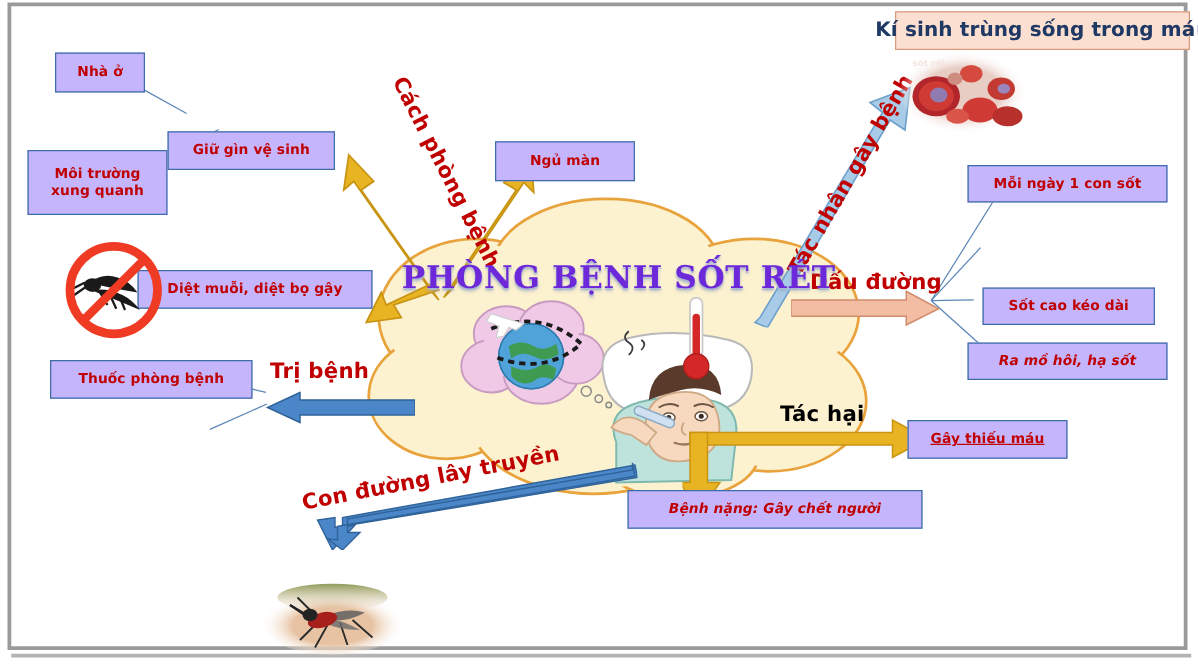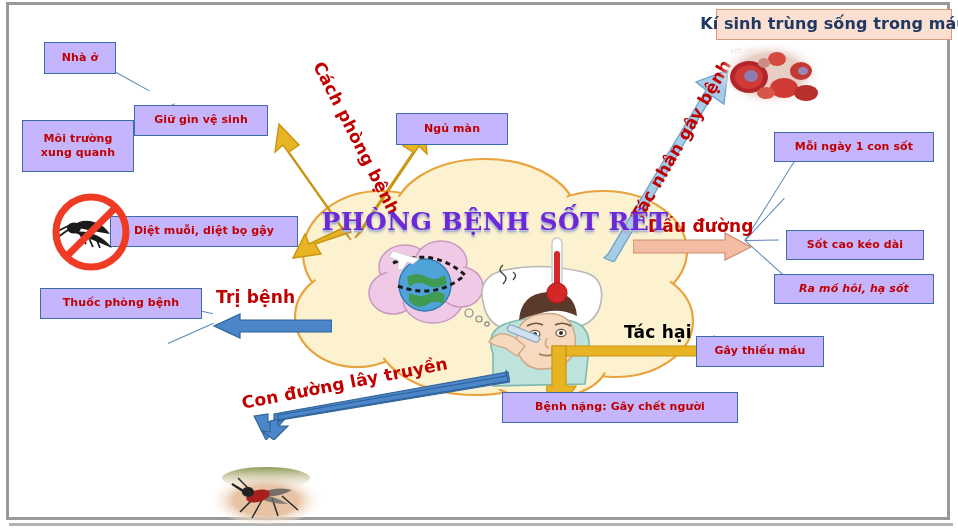--- a/index.html
+++ b/index.html
@@ -302,23 +302,23 @@
 
   <div class="node peach" style="left:716px; top:9px; width:236px; height:31px;">Kí sinh trùng sống trong máu</div>
 
   <div class="node" style="left:774px; top:132px; width:160px; height:30px;">Mỗi ngày 1 con sốt</div>
 
 
   <div class="node" style="left:774px; top:230px; width:138px; height:30px;margin-left:12px;">Sốt cao kéo dài</div>
 
   <div class="node" style="left:774px; top:274px; width:160px; height:30px;font-style:italic;">Ra mồ hôi, hạ sốt</div>
 
-  <div class="node" style="left:696px; top:336px; width:128px; height:31px;">Gây thiếu máu</div>
-
-  <div class="node" style="left:502px; top:392px; width:236px; height:31px;">Bệnh nặng: Gây chết người</div>
+  <div class="node" style="left:726px; top:336px; width:128px; height:31px;text-decoration:underline;">Gây thiếu máu</div>
+
+  <div class="node" style="left:502px; top:392px; width:236px; height:31px;font-style:italic;">Bệnh nặng: Gây chết người</div>
 
   <svg id="nomosq" viewBox="0 0 82 80">
     <g>
       <path d="M22 34 q10 -8 22 -4 q10 3 16 12 q-12 -2 -22 -4 q-10 -2 -16 -4 z" fill="#1a1a1a"></path>
       <path d="M24 40 q12 -2 24 4 q8 4 14 12 q-14 -6 -24 -10 q-9 -3 -14 -6 z" fill="#1a1a1a"></path>
       <ellipse cx="24" cy="36" rx="7" ry="5.5" fill="#1a1a1a"></ellipse>
       <path d="M18 34 l-10 5 M18 38 l-10 7" stroke="#1a1a1a" stroke-width="1.8" fill="none"></path>
       <path d="M30 42 l6 10 M38 44 l5 11 M46 46 l4 10" stroke="#1a1a1a" stroke-width="1.8" fill="none"></path>
     </g>
     <circle cx="41" cy="40" r="35" fill="none" stroke="#ef3b24" stroke-width="7"></circle>

